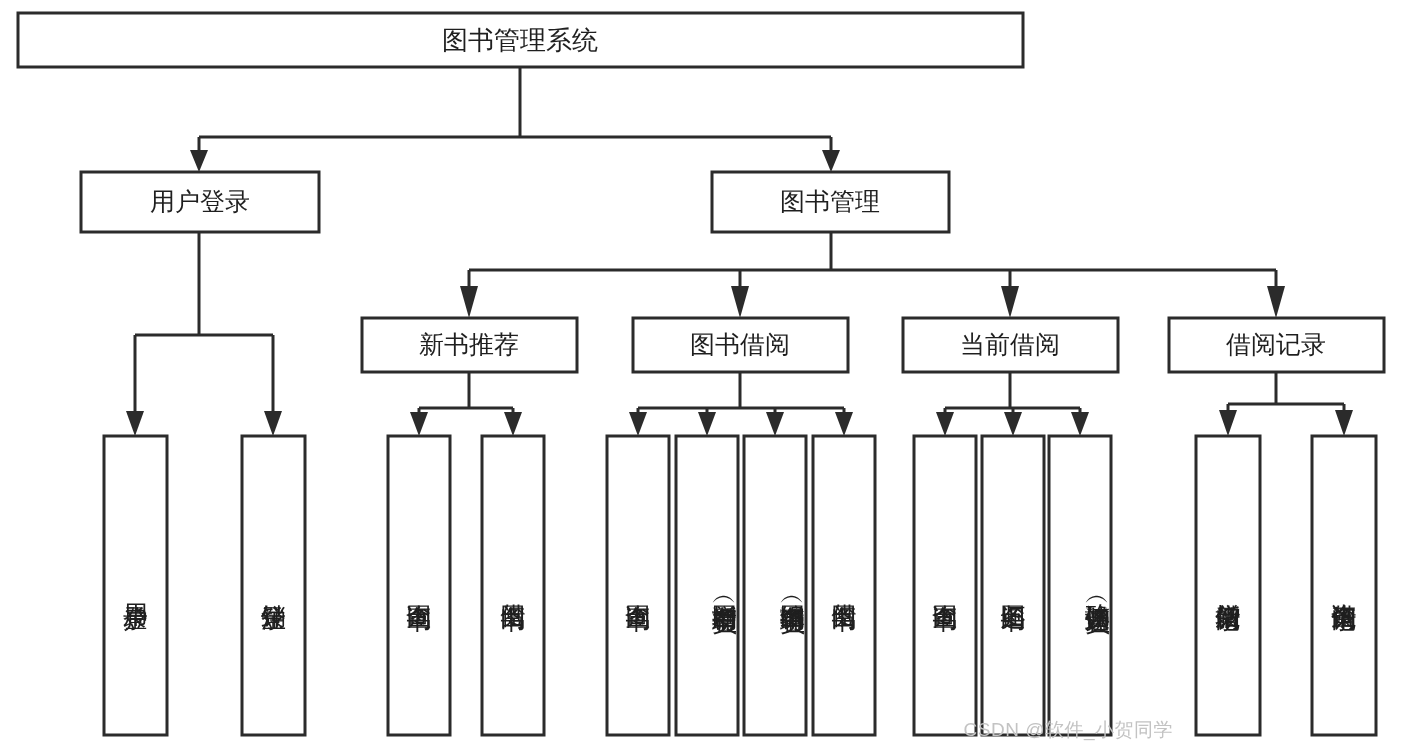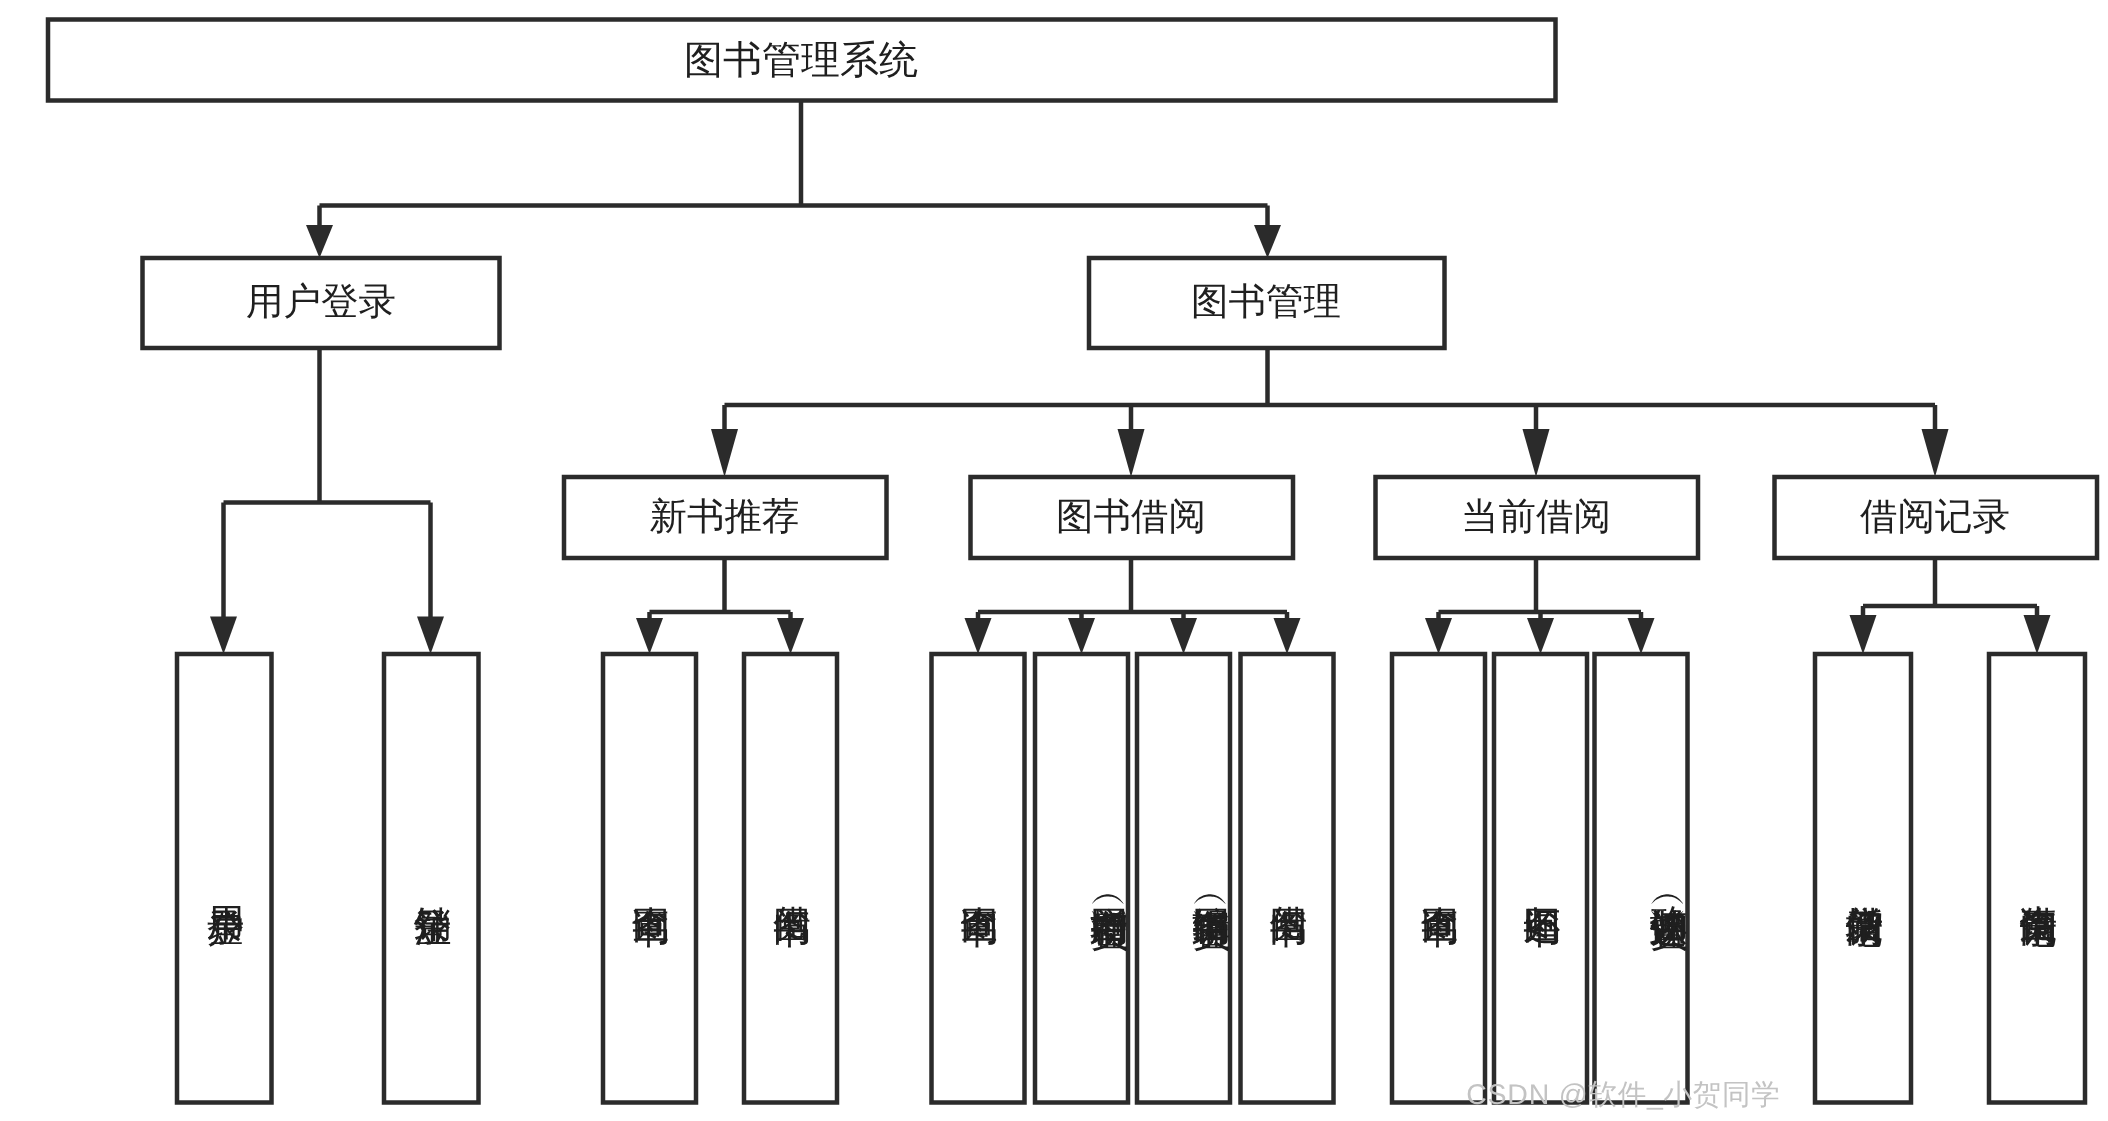--- a/index.html
+++ b/index.html
@@ -9,21 +9,21 @@
   }
   body {
     width: 1405px;
     height: 747px;
     font-family: "Liberation Sans", "DejaVu Sans", sans-serif;
     overflow: hidden;
     position: relative;
   }
   #diagram-root {
     position: absolute;
-    left: 14px;
+    left: 0;
     top: 0;
     width: 1187px;
     height: 747px;
     border-radius: 25px;
   }
   svg#flow {
     display: block;
     width: 1405px;
     height: 747px;
   }

